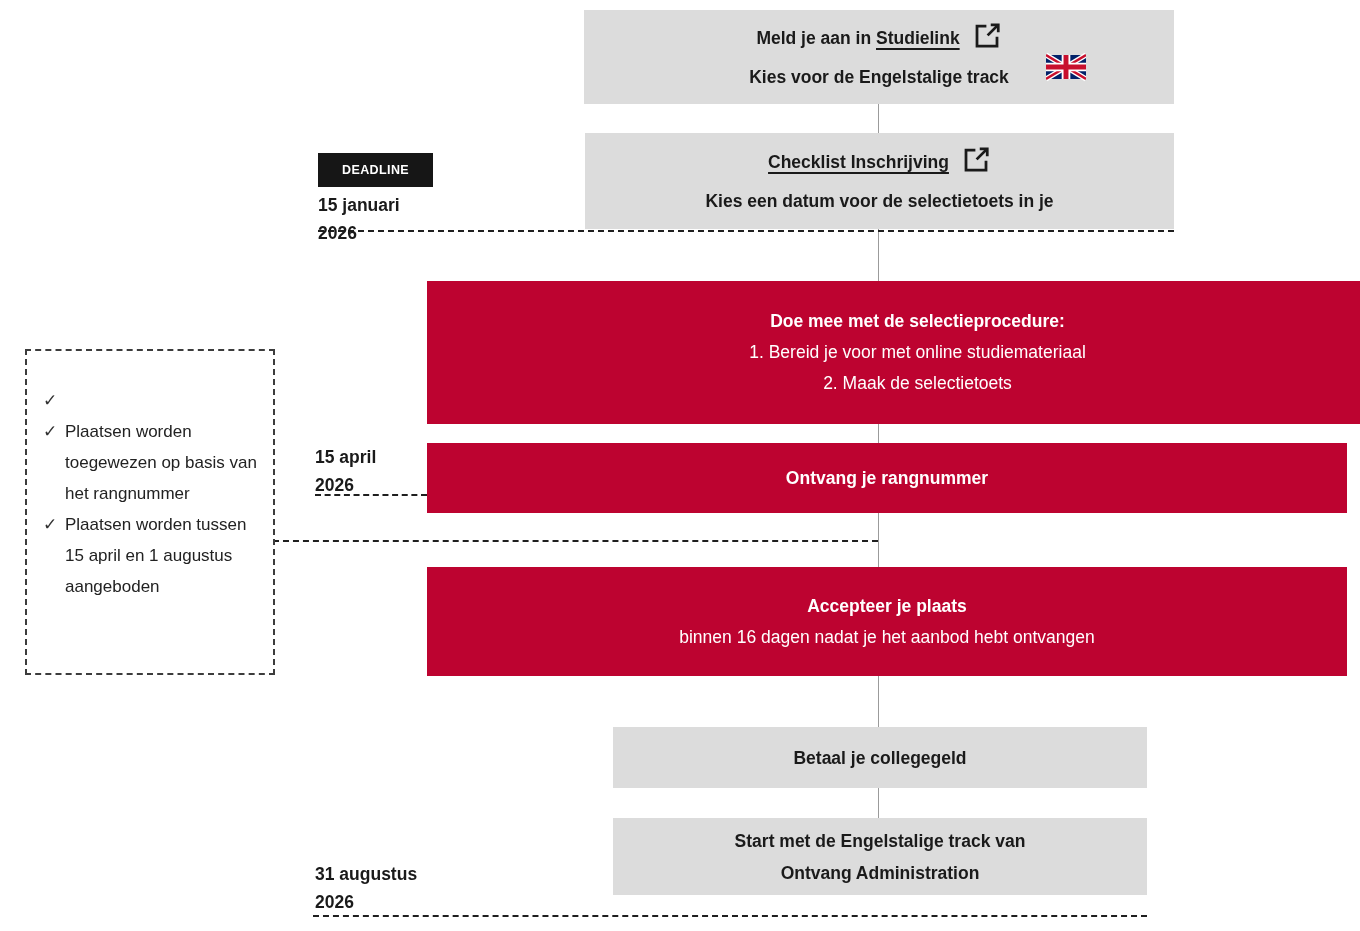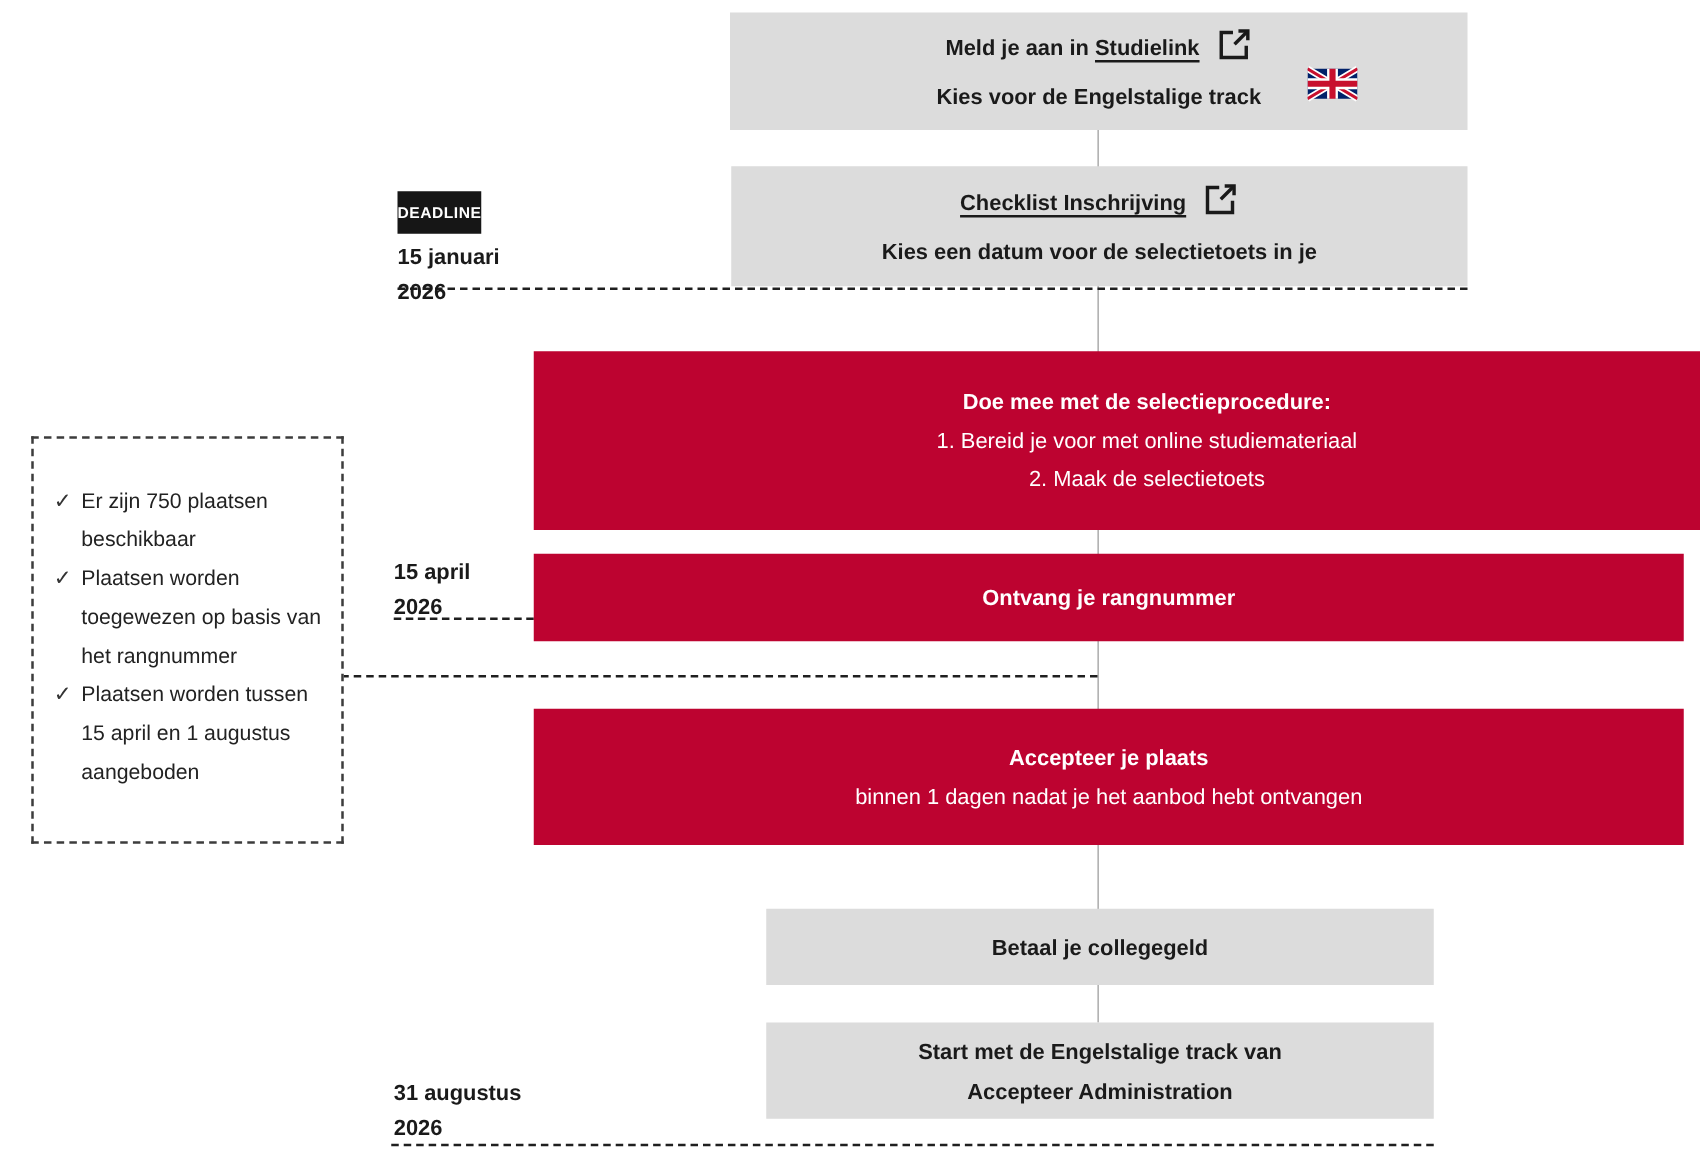--- a/index.html
+++ b/index.html
@@ -16,21 +16,21 @@
   .box.gray{background:#dcdcdc;color:#1a1a1a;font-weight:700;align-items:center;}
   .box.red{background:#bd0330;color:#ffffff;}
   .box.red .title{font-weight:700;}
   .box.red .sub{font-weight:400;}
   .linklike{text-decoration:underline;text-underline-offset:4px;text-decoration-thickness:2px;cursor:pointer;}
   .exticon{display:inline-block;vertical-align:-7px;margin-left:12px;}
   .flag{position:absolute;left:462px;top:42px;width:40px;height:30px;}
   
   .datecol{position:absolute;z-index:1;font-weight:700;font-size:17.5px;line-height:28px;}
   .badge{display:inline-block;background:#161616;color:#ffffff;font-size:12.5px;font-weight:700;
-         letter-spacing:.4px;padding:3px 0;margin-bottom:4px;}
+         letter-spacing:.4px;padding:3px 24px;margin-bottom:4px;}
   .infobox{position:absolute;left:25px;top:349px;width:250px;height:326px;box-sizing:border-box;
            border:2px dashed #3c3c3c;padding:34px 10px 0 16px;z-index:1;background:#fff;}
   .infoitem{display:flex;align-items:flex-start;font-size:17px;line-height:31px;color:#222;}
   .check{width:22px;flex:0 0 22px;color:#333;font-size:17px;}
   .itemtext{flex:1;}
 </style>
 </head>
 <body>
 
 <div class="canvas">
@@ -94,44 +94,43 @@
     <div>2026</div>
   </div>
 
   <div class="box red" style="left:427px;top:443px;width:920px;height:70px;">
     <div class="title">Ontvang je rangnummer</div>
   </div>
 
   <div class="infobox">
     <div class="infoitem">
       <span class="check">✓</span>
-      <span class="itemtext">Er zijn 750 plaatsen beschikbaar</span>
     </div>
     <div class="infoitem">
       <span class="check">✓</span>
       <span class="itemtext">Plaatsen worden toegewezen op basis van het rangnummer</span>
     </div>
     <div class="infoitem">
       <span class="check">✓</span>
       <span class="itemtext">Plaatsen worden tussen 15 april en 1 augustus aangeboden</span>
     </div>
   </div>
 
   <div class="box red" style="left:427px;top:567px;width:920px;height:109px;line-height:31px;">
     <div class="title">Accepteer je plaats</div>
-    <div class="sub">binnen 1 dagen nadat je het aanbod hebt ontvangen</div>
+    <div class="sub">binnen 16 dagen nadat je het aanbod hebt ontvangen</div>
   </div>
 
   <div class="box gray" style="left:613px;top:727px;width:534px;height:61px;">
     <div>Betaal je collegegeld</div>
   </div>
 
   <div class="datecol" style="left:315px;top:860px;">
     <div>31 augustus</div>
     <div>2026</div>
   </div>
 
   <div class="box gray" style="left:613px;top:818px;width:534px;height:77px;">
     <div>Start met de Engelstalige track van</div>
-    <div>Accepteer Administration</div>
+    <div>Ontvang Administration</div>
   </div>
 
 </div>
 
 </body></html>

